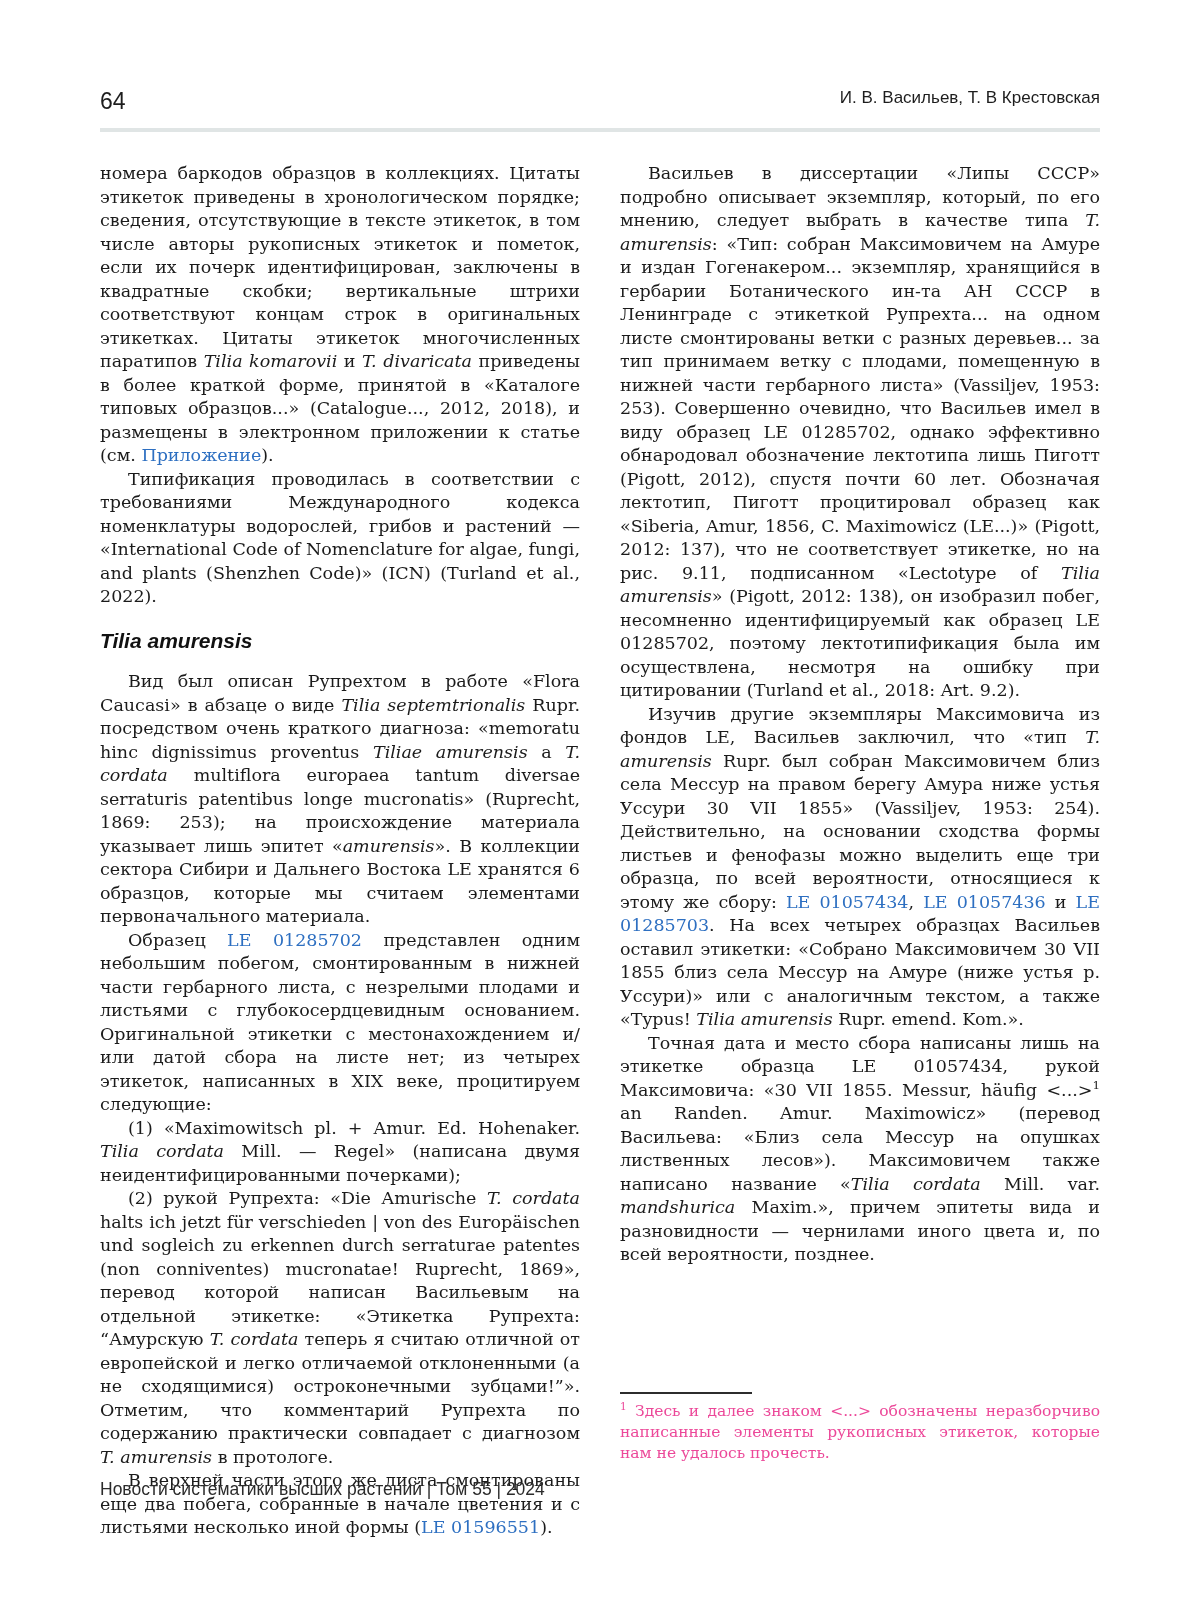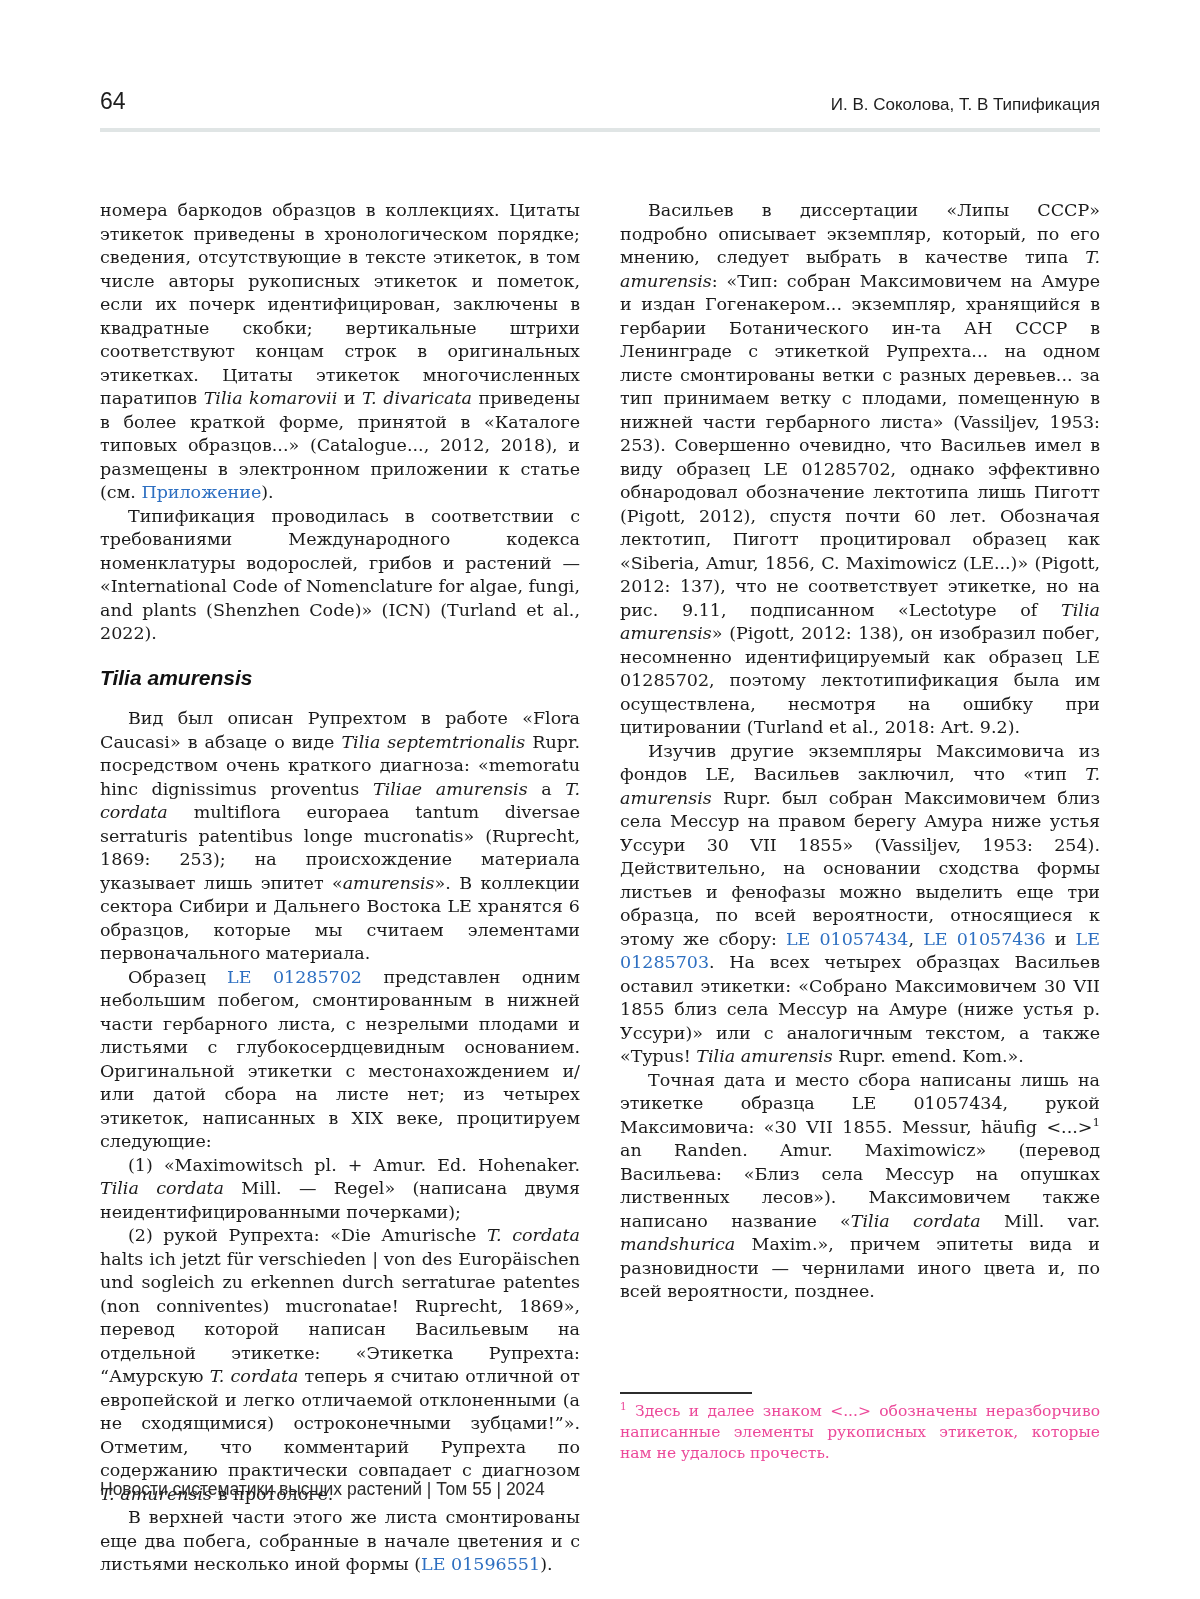--- a/index.html
+++ b/index.html
@@ -5,38 +5,38 @@
   html, body { margin: 0; padding: 0; background: #ffffff; }
   body {
     width: 1200px; height: 1599px; overflow: hidden; position: relative;
     font-family: "DejaVu Serif", serif; color: #1b1b1b;
   }
   .page { position: relative; width: 1200px; height: 1599px; }
 
   
   .header {
     position: absolute; left: 100px; right: 100px; top: 88px;
-    display: flex; justify-content: space-between; align-items: flex-end;
+    display: flex; justify-content: space-between; 
     font-family: "Liberation Sans", sans-serif; color: #1d1d1d;
   }
   .page-number { font-size: 23px; font-weight: 500; }
   .authors { font-size: 17px; font-weight: 400; }
   .header-rule {
     position: absolute; left: 100px; right: 100px; top: 128px;
     height: 4px; background: #e0e5e5;
   }
 
   
   .columns {
     position: absolute; left: 100px; top: 162px; width: 1000px;
     display: flex; gap: 40px;
   }
   .col {
     width: 480px; font-size: 17.5px; line-height: 23.5px;
-    text-align: justify; color: #1b1b1b; hyphens: auto; margin-top: 37px;
+    text-align: justify; color: #1b1b1b; hyphens: auto;
   }
   .para { margin: 0; }
   .para.indent { text-indent: 28px; }
   .species-heading {
     margin: 20px 0 18px 0;
     font-family: "Liberation Sans", sans-serif;
     font-style: italic; font-weight: bold; font-size: 21px;
     text-align: left; color: #111;
   }
   .it { font-style: italic; }
@@ -57,21 +57,21 @@
     font-size: 17.5px; color: #2b2b2b;
   }
 </style>
 </head>
 <body>
 
 <div class="page">
 
   <div class="header">
     <span class="page-number">64</span>
-    <span class="authors">И. В. Соколова, Т. В Типификация</span>
+    <span class="authors">И. В. Васильев, Т. В Крестовская</span>
   </div>
   <div class="header-rule"></div>
 
   <div class="columns">
     <div class="col" lang="ru">
         <p class="para"><span>номера баркодов образцов в коллекциях. Цитаты этикеток приведены в хронологическом порядке; сведения, отсутствующие в тексте этикеток, в том числе авторы рукописных этикеток и пометок, если их почерк идентифицирован, заключены в квадратные скобки; вертикальные штрихи соответствуют концам строк в оригинальных этикетках. Цитаты этикеток многочисленных паратипов </span><span class="it">Tilia komarovii</span><span> и </span><span class="it">T. divaricata</span><span> приведены в более краткой форме, принятой в «Каталоге типовых образцов...» (Catalogue..., 2012, 2018), и размещены в электронном приложении к статье (см. </span><a href="#" class="doc-link">Приложение</a><span>).</span></p>
         <p class="para indent"><span>Типификация проводилась в соответствии с требованиями Международного кодекса номенклатуры водорослей, грибов и растений — «International Code of Nomenclature for algae, fungi, and plants (Shenzhen Code)» (ICN) (Turland et al., 2022).</span></p>
         <h2 class="species-heading">Tilia amurensis</h2>
         <p class="para indent"><span>Вид был описан Рупрехтом в работе «Flora Caucasi» в абзаце о виде </span><span class="it">Tilia septemtrionalis</span><span> Rupr. посредством очень краткого диагноза: «memoratu hinc dignissimus proventus </span><span class="it">Tiliae amurensis</span><span> a </span><span class="it">T. cordata</span><span> multiflora europaea tantum diversae serraturis patentibus longe mucronatis» (Ruprecht, 1869: 253); на происхождение материала указывает лишь эпитет «</span><span class="it">amurensis</span><span>». В коллекции сектора Сибири и Дальнего Востока LE хранятся 6 образцов, которые мы считаем элементами первоначального материала.</span></p>
         <p class="para indent"><span>Образец </span><a href="#" class="doc-link">LE 01285702</a><span> представлен одним небольшим побегом, смонтированным в нижней части гербарного листа, с незрелыми плодами и листьями с глубокосердцевидным основанием. Оригинальной этикетки с местонахождением и/или датой сбора на листе нет; из четырех этикеток, написанных в XIX веке, процитируем следующие:</span></p>

